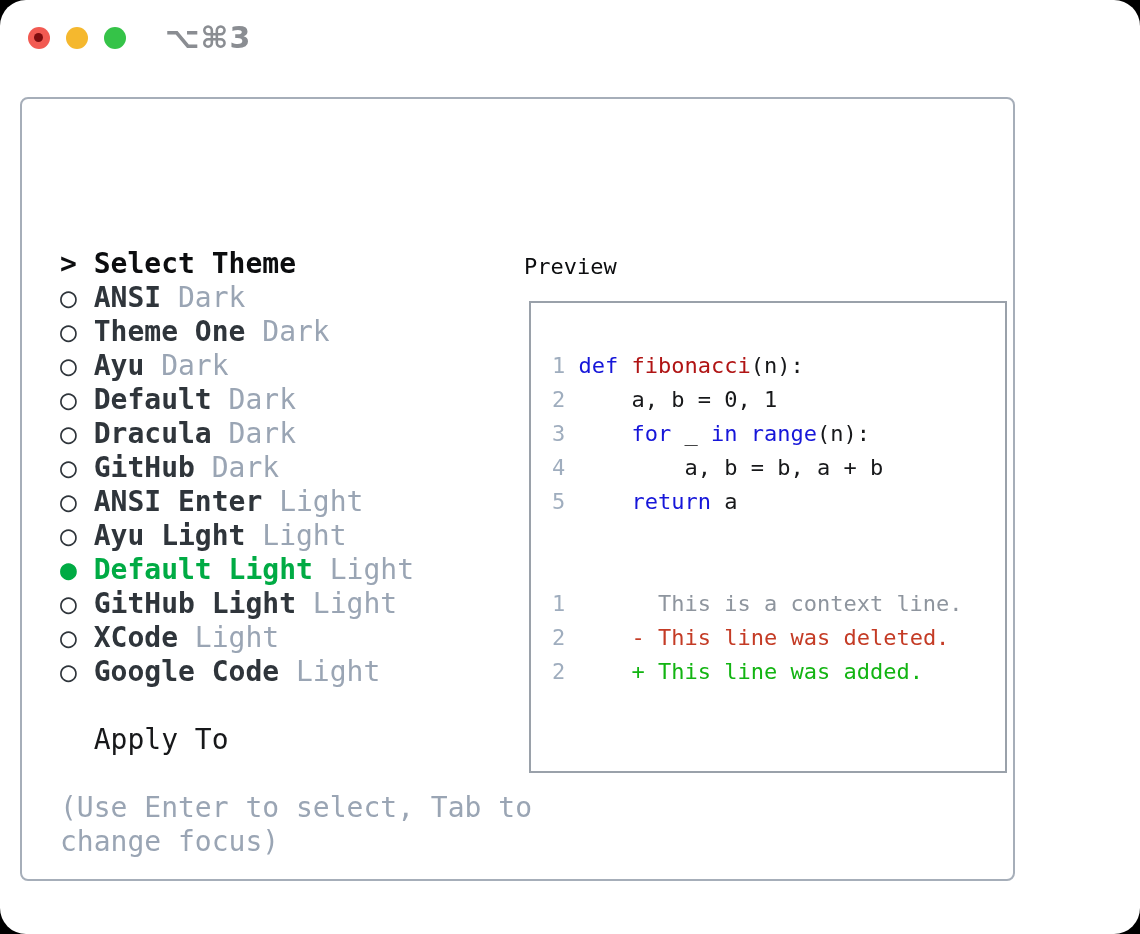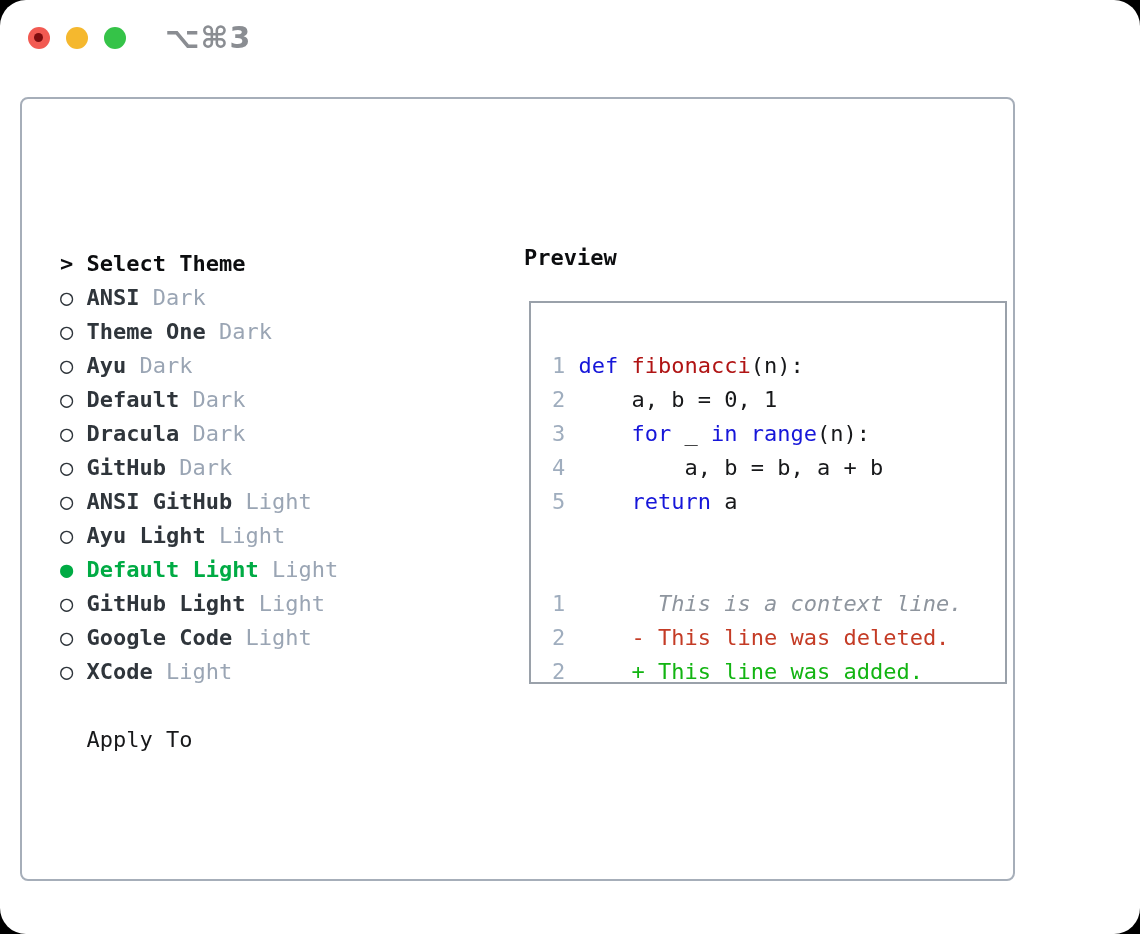--- a/index.html
+++ b/index.html
@@ -12,43 +12,43 @@
   .tl-close{left:28px;background:var(--tl-red);}
   .tl-close .dot{position:absolute;left:6px;top:6px;width:9px;height:9px;border-radius:50%;background:var(--tl-red-dot);}
   .tl-min{left:66px;background:var(--tl-yellow);}
   .tl-zoom{left:104px;background:var(--tl-green);}
   .win-title{position:absolute;left:165px;top:20px;font-family:"DejaVu Sans","Liberation Sans",sans-serif;
              font-size:30px;font-weight:bold;color:var(--title-gray);letter-spacing:1px;}
   
   .panel{position:absolute;left:20px;top:97px;width:995px;height:784px;box-sizing:border-box;
          border:2px solid var(--panel-border);border-radius:8px;background:#fff;}
   
-  .left-col{position:absolute;left:38px;top:148px;width:440px;font-size:22px;}
+  .left-col{position:absolute;left:38px;top:148px;width:440px;font-size:28px;}
   .row{height:34px;line-height:34px;white-space:pre;}
   .mark{display:inline-block;width:2ch;color:var(--item-text);}
   .prompt{display:inline-block;width:2ch;color:var(--header-text);font-weight:bold;}
   .hdr{color:var(--header-text);font-weight:bold;}
   .name{color:var(--item-text);font-weight:bold;}
   .variant{color:var(--muted);text-align:right;}
   .selected .mark,.selected .name{color:var(--green);}
   .indent{display:inline-block;width:2ch;}
   .apply-hdr{color:var(--apply-text);}
   .footer{margin-top:34px;width:30ch;white-space:pre-wrap;line-height:34px;color:var(--muted);}
   .gap{height:34px;}
   
-  .preview-header{position:absolute;left:502px;top:142px;height:34px;line-height:34px;
-                  font-size:22px;font-weight:bold;color:var(--header-text);}
-  .preview-box{position:absolute;left:507px;top:202px;width:478px;height:383px;box-sizing:border-box;
+  .preview-header{position:absolute;left:502px;top:151px;height:34px;line-height:34px;
+                  font-size:22px;font-weight:normal;color:var(--header-text);}
+  .preview-box{position:absolute;left:507px;top:202px;width:478px;height:472px;box-sizing:border-box;
                border:2px solid var(--preview-border);background:#fff;padding:46px 0 0 21px;overflow:hidden;}
   .pline{height:34px;line-height:34px;font-size:22px;white-space:pre;}
   .tok-d{color:var(--code-text);}
   .tok-kw{color:var(--kw);}
   .tok-fn{color:var(--fn);}
   .tok-ln{color:var(--ln);}
-  .tok-ctx{color:var(--ctx);font-style:italic;}
+  .tok-ctx{color:var(--ctx);}
   .tok-del{color:var(--del);}
   .tok-add{color:var(--add);}
 </style>
 </head>
 <body>
 
 <div class="window">
 
   <div class="titlebar">
     <button class="tl-btn tl-close">
@@ -63,29 +63,30 @@
 
     <div class="left-col">
       <div class="row"><span class="prompt">&gt;</span><span class="hdr">Select Theme</span></div>
       <div id="theme-list">
           <div class="row"><span class="mark">○</span><span class="name">ANSI</span><span class="variant"> Dark</span></div>
           <div class="row"><span class="mark">○</span><span class="name">Theme One</span><span class="variant"> Dark</span></div>
           <div class="row"><span class="mark">○</span><span class="name">Ayu</span><span class="variant"> Dark</span></div>
           <div class="row"><span class="mark">○</span><span class="name">Default</span><span class="variant"> Dark</span></div>
           <div class="row"><span class="mark">○</span><span class="name">Dracula</span><span class="variant"> Dark</span></div>
           <div class="row"><span class="mark">○</span><span class="name">GitHub</span><span class="variant"> Dark</span></div>
-          <div class="row"><span class="mark">○</span><span class="name">ANSI GitHub</span><span class="variant"> Light</span></div>
+          <div class="row"><span class="mark">○</span><span class="name">ANSI Enter</span><span class="variant"> Light</span></div>
           <div class="row"><span class="mark">○</span><span class="name">Ayu Light</span><span class="variant"> Light</span></div>
           <div class="row selected"><span class="mark">●</span><span class="name">Default Light</span><span class="variant"> Light</span></div>
           <div class="row"><span class="mark">○</span><span class="name">GitHub Light</span><span class="variant"> Light</span></div>
+          <div class="row"><span class="mark">○</span><span class="name">XCode</span><span class="variant"> Light</span></div>
           <div class="row"><span class="mark">○</span><span class="name">Google Code</span><span class="variant"> Light</span></div>
-          <div class="row"><span class="mark">○</span><span class="name">XCode</span><span class="variant"> Light</span></div>
         </div>
       <div class="gap"></div>
       <div class="row"><span class="indent"></span><span class="apply-hdr">Apply To</span></div>
+      <div class="footer">(Use Enter to select, Tab to change focus)</div>
     </div>
 
     <div class="preview-header">Preview</div>
 
     <div class="preview-box" id="preview-box">
         <div class="pline"><span class="tok-ln">1</span><span class="tok-d"> </span><span class="tok-kw">def</span><span class="tok-d"> </span><span class="tok-fn">fibonacci</span><span class="tok-d">(n):</span></div>
         <div class="pline"><span class="tok-ln">2</span><span class="tok-d"> </span><span class="tok-d">    a, b = 0, 1</span></div>
         <div class="pline"><span class="tok-ln">3</span><span class="tok-d"> </span><span class="tok-d">    </span><span class="tok-kw">for</span><span class="tok-d"> _ </span><span class="tok-kw">in</span><span class="tok-d"> </span><span class="tok-kw">range</span><span class="tok-d">(n):</span></div>
         <div class="pline"><span class="tok-ln">4</span><span class="tok-d"> </span><span class="tok-d">        a, b = b, a + b</span></div>
         <div class="pline"><span class="tok-ln">5</span><span class="tok-d"> </span><span class="tok-d">    </span><span class="tok-kw">return</span><span class="tok-d"> a</span></div>

